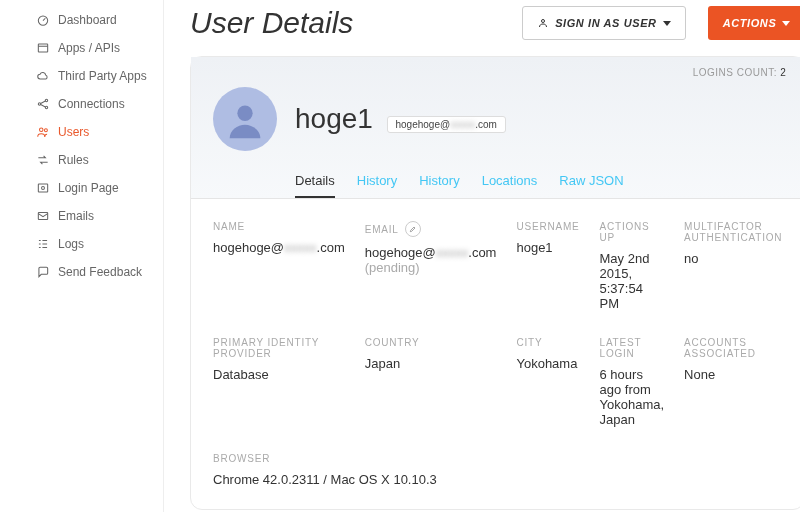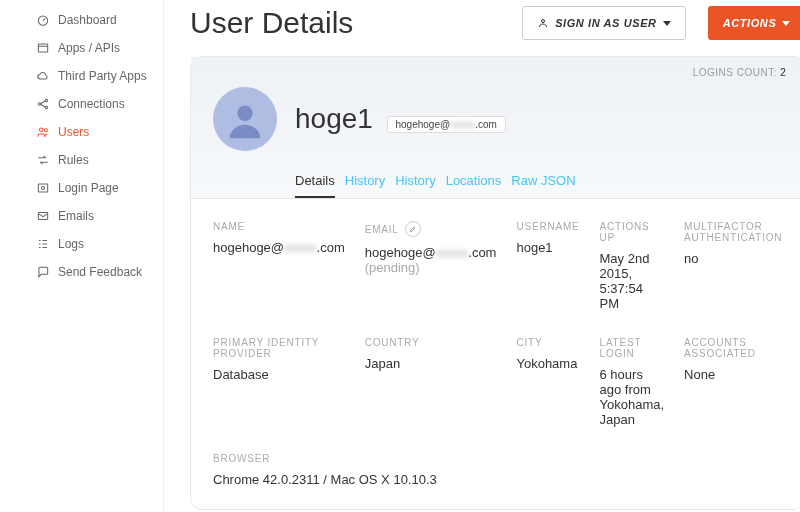--- a/index.html
+++ b/index.html
@@ -5,36 +5,36 @@
   * { box-sizing: border-box; margin: 0; padding: 0; }
   body { font-family: -apple-system, "Helvetica Neue", Arial, sans-serif; font-size: 13px; color: #333; background: #fff; width: 800px; height: 512px; overflow: hidden; }
   .page { display: flex; height: 100%; margin-left: 24px; }
   .sidebar { width: 140px; padding: 6px 0; border-right: 1px solid #eee; flex-shrink: 0; }
   .nav-item { display: flex; align-items: center; gap: 8px; padding: 7px 12px; color: #666; cursor: pointer; font-size: 12px; }
   .nav-item.active { color: #E9592D; }
   .nav-item .icon { width: 14px; height: 14px; flex-shrink: 0; }
   .nav-item .icon svg { width: 14px; height: 14px; display: block; }
   .main { flex: 1; padding: 6px 16px 0 26px; }
   .header { display: flex; align-items: center; justify-content: space-between; margin-bottom: 16px; }
-  .title { font-size: 30px; font-weight: 300; color: #333; }
+  .title { font-size: 30px; font-weight: 300; color: #333; font-style: italic; }
   .header-actions { display: flex; gap: 22px; font-style: italic; }
   .btn { display: inline-flex; align-items: center; gap: 6px; padding: 10px 14px; font-size: 11px; letter-spacing: .6px; border-radius: 3px; cursor: pointer; border: 1px solid transparent; }
   .btn-outline { background: #fff; border-color: #ccc; color: #333; font-weight: 600; }
   .btn-primary { background: #EB5424; color: #fff; font-weight: 600; }
   .caret { width: 0; height: 0; border-left: 4px solid transparent; border-right: 4px solid transparent; border-top: 5px solid currentColor; }
   .card { border: 1px solid #e9e9e9; background: #fff; border-radius: 12px; }
   .card-top { background: linear-gradient(#eef1f5,#f7f9fb); padding: 10px 22px 0 22px; border-bottom: 1px solid #e5e5e5; position: relative; }
   .logins-count { position: absolute; top: 10px; right: 18px; font-size: 10px; letter-spacing: .5px; color: #9a9a9a; }
   .logins-count .num { color: #333; }
   .profile-row { display: flex; align-items: center; gap: 18px; padding-top: 20px; }
   .avatar { width: 64px; height: 64px; border-radius: 50%; background: #AFBDE3; display: flex; align-items: center; justify-content: center; flex-shrink: 0; }
   .avatar svg { width: 46px; height: 46px; }
   .profile-name { font-size: 28px; font-weight: 300; color: #333; }
   .email-pill { display:inline-block; padding:2px 8px; border:1px solid #ddd; border-radius:3px; background:#fff; font-size:10px; color:#444; margin-left:10px; vertical-align: middle;}
-  .tabs { display: flex; gap: 10px; margin-top: 14px; padding-left: 82px; }
+  .tabs { display: flex; gap: 22px; margin-top: 14px; padding-left: 82px; }
   .tab { padding: 8px 0; font-size: 13px; color: #44C7F4; cursor: pointer; border-bottom: 2px solid transparent; }
   .tab.active { color: #333; border-bottom-color: #333; }
   .details-grid { display: grid; grid-template-columns: repeat(5, 1fr); gap: 26px 20px; padding: 22px; }
   .field-label { font-size: 10px; letter-spacing: .8px; color: #aaa; margin-bottom: 8px; display:flex; align-items:center; gap:6px;}
   .field-value { font-size: 13px; color: #333; }
   .pending { color: #aaa; }
   .edit-circle { width:16px; height:16px; border:1px solid #ccc; border-radius:50%; display:inline-flex; align-items:center; justify-content:center; cursor:pointer;}
   .edit-circle svg { width:8px; height:8px; }
   .blur { color: transparent; text-shadow: 0 0 5px rgba(0,0,0,0.35); user-select:none;}
 </style>

